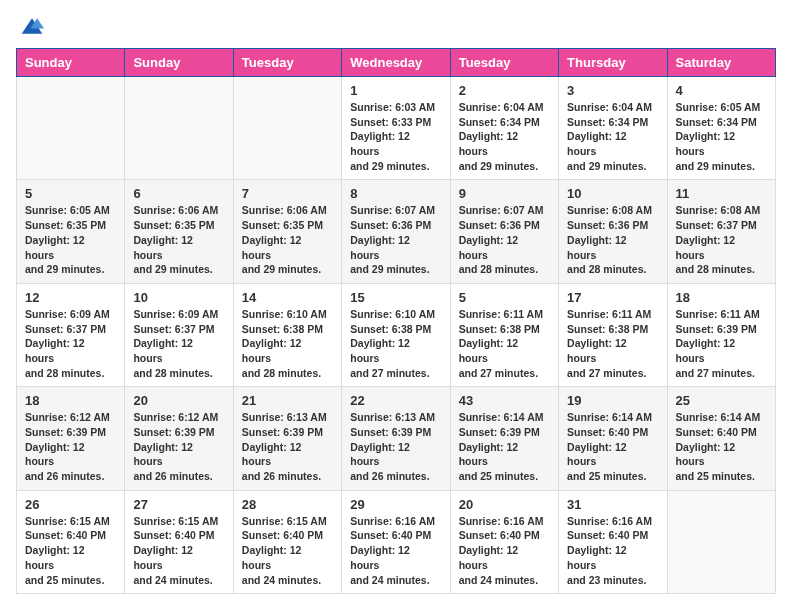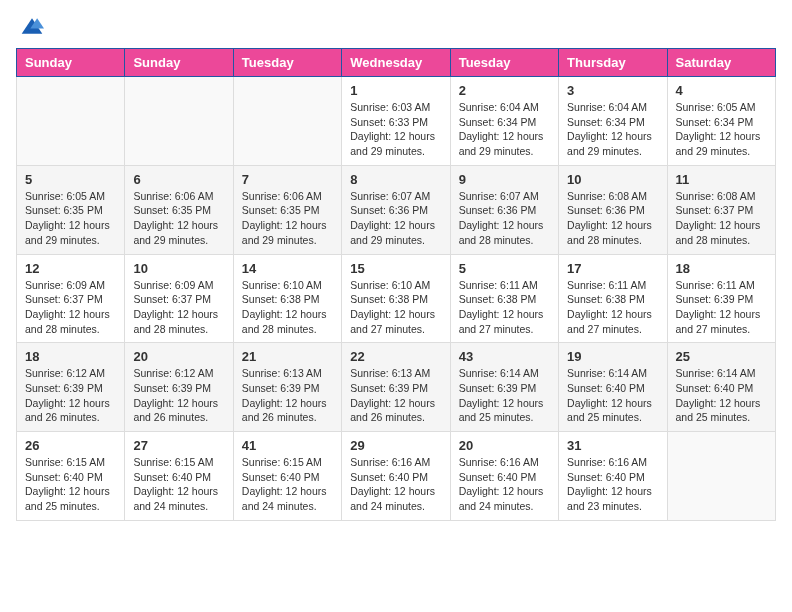--- a/index.html
+++ b/index.html
@@ -85,20 +85,21 @@
     .day-num {
       font-size: 13px;
       font-weight: bold;
       display: block;
       margin-bottom: 2px;
     }
     .day-info {
       font-size: 10.5px;
       line-height: 1.4;
       color: #333;
+      font-weight: bold;
     }
     .empty-cell {
       background: #f9f9f9 !important;
     }
   </style>
 </head>
 <body>
 
 <div class="header">
   <div class="logo">
@@ -325,21 +326,21 @@
 and 25 minutes.</div>
         </td>
         <td>
           <span class="day-num">27</span>
           <div class="day-info" style="white-space: pre-line;">Sunrise: 6:15 AM
 Sunset: 6:40 PM
 Daylight: 12 hours
 and 24 minutes.</div>
         </td>
         <td>
-          <span class="day-num">41</span>
+          <span class="day-num">28</span>
           <div class="day-info" style="white-space: pre-line;">Sunrise: 6:15 AM
 Sunset: 6:40 PM
 Daylight: 12 hours
 and 24 minutes.</div>
         </td>
         <td>
           <span class="day-num">29</span>
           <div class="day-info" style="white-space: pre-line;">Sunrise: 6:16 AM
 Sunset: 6:40 PM
 Daylight: 12 hours

